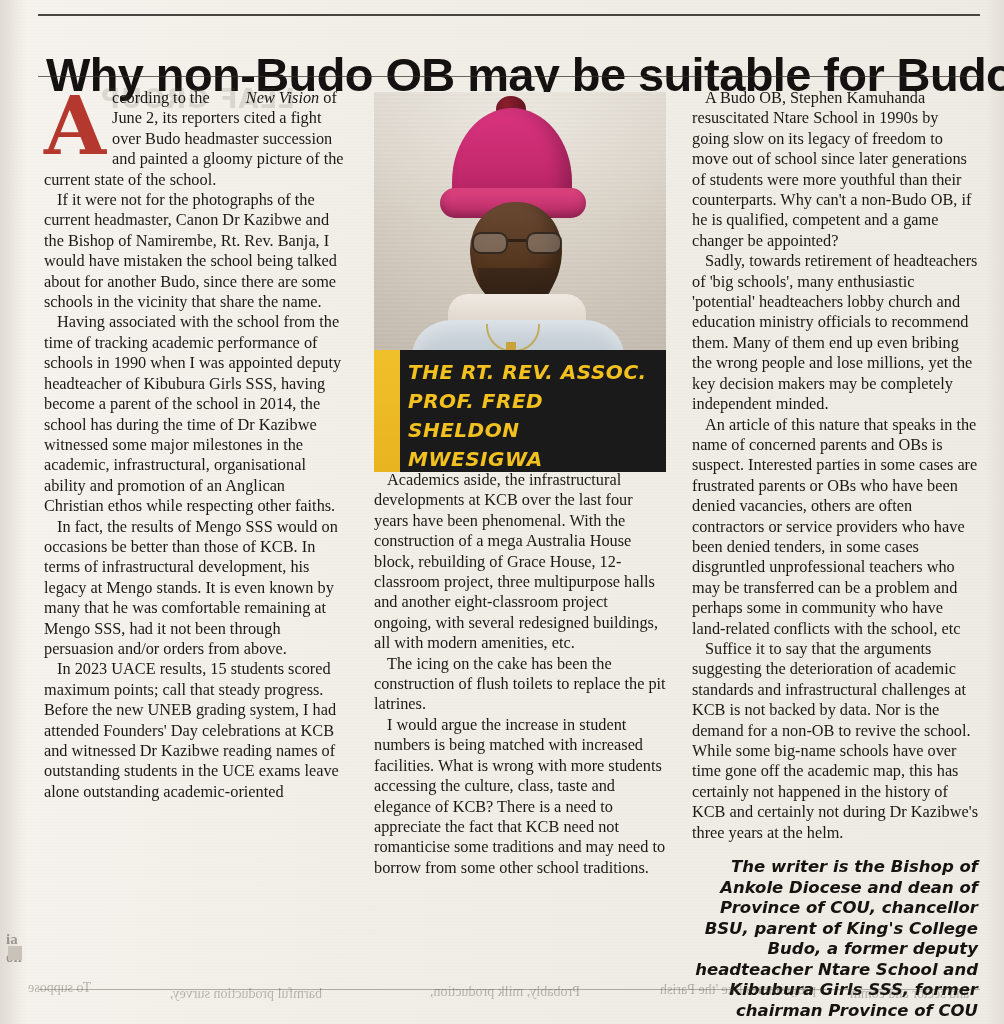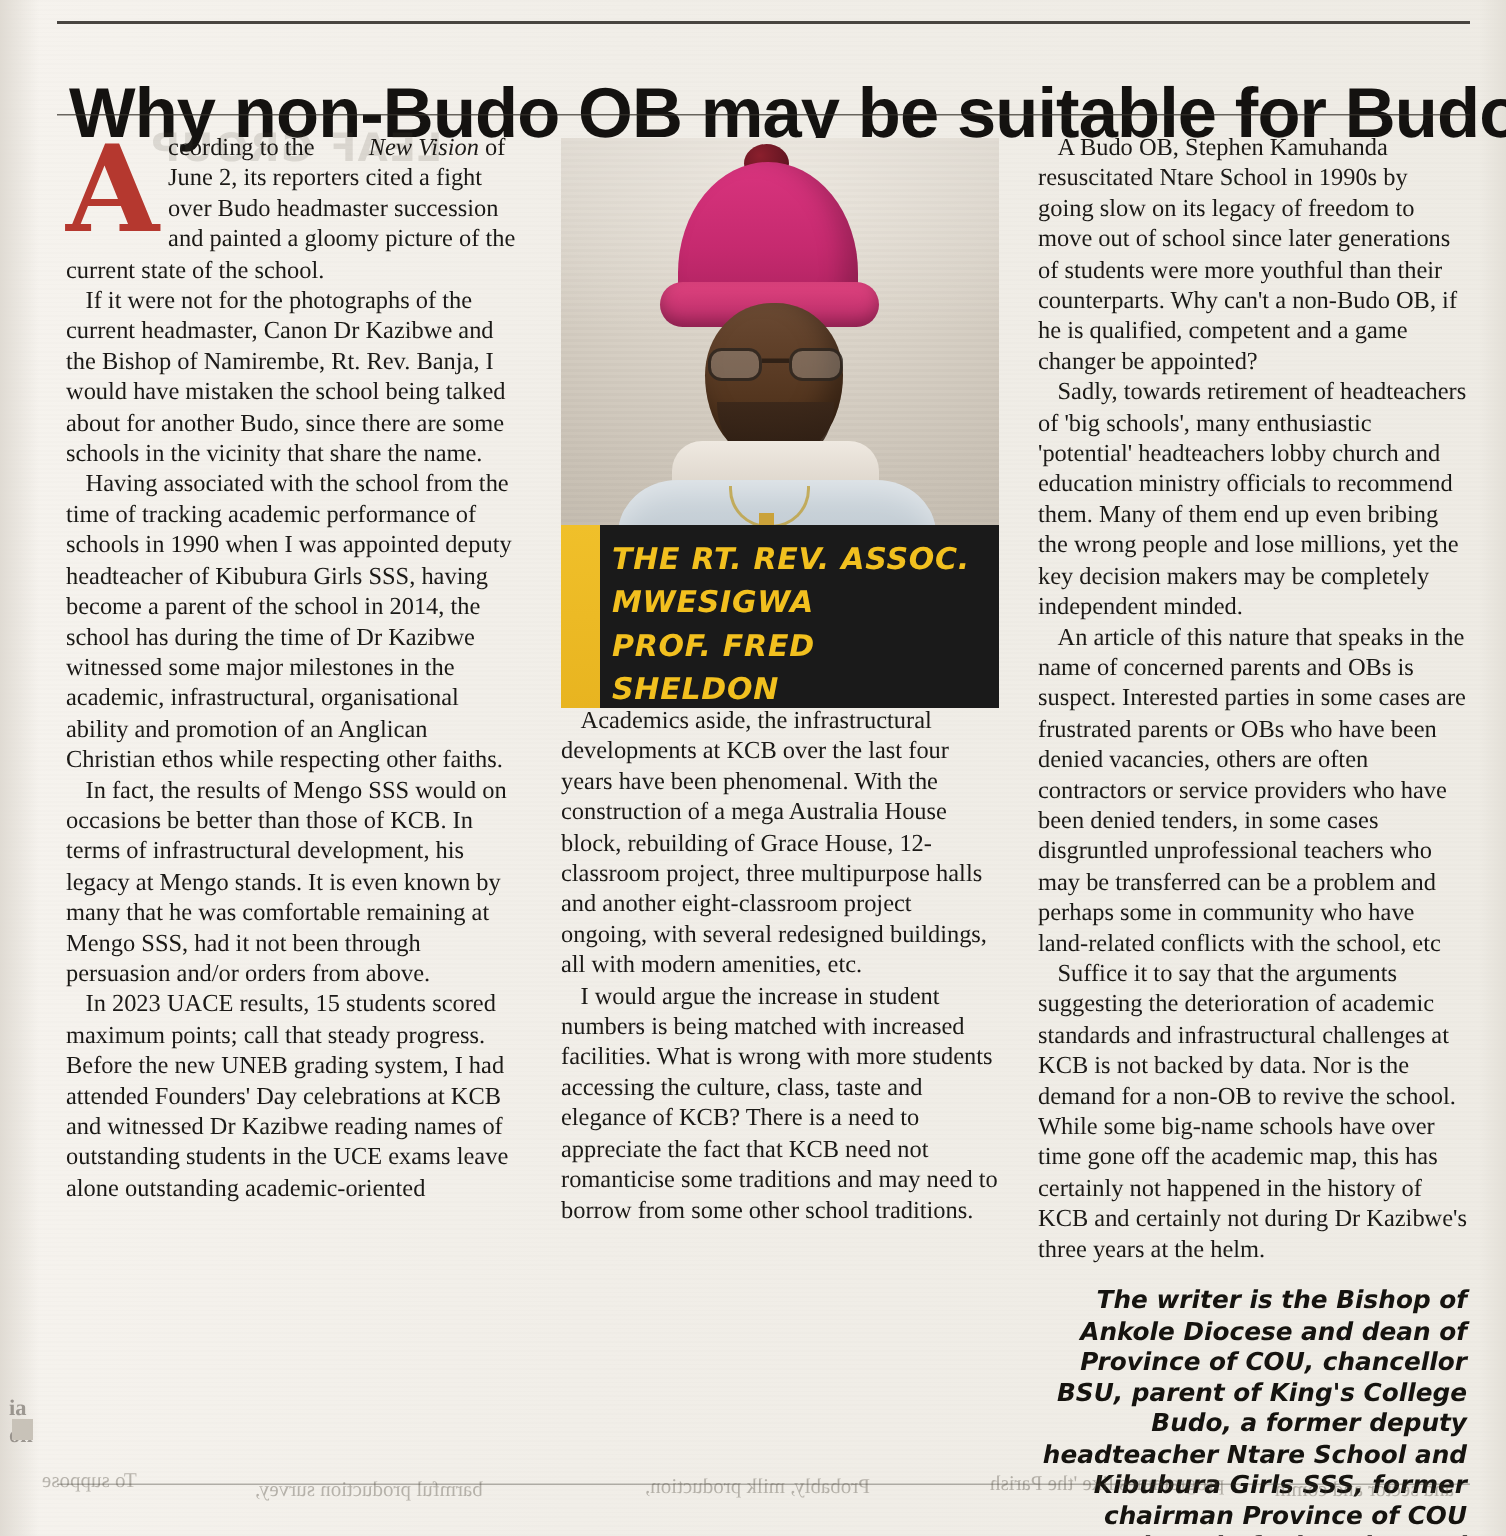--- a/index.html
+++ b/index.html
@@ -375,20 +375,21 @@
       <p class="lead"><span class="dropcap">A</span><span>ccording to the <span class="it">New Vision</span> of June 2, its reporters cited a fight over Budo headmaster succession and painted a gloomy picture of the current state of the school.</span></p>
       <p>If it were not for the photographs of the current headmaster, Canon Dr Kazibwe and the Bishop of Namirembe, Rt. Rev. Banja, I would have mistaken the school being talked about for another Budo, since there are some schools in the vicinity that share the name.</p>
       <p>Having associated with the school from the time of tracking academic performance of schools in 1990 when I was appointed deputy headteacher of Kibubura Girls SSS, having become a parent of the school in 2014, the school has during the time of Dr Kazibwe witnessed some major milestones in the academic, infrastructural, organisational ability and promotion of an Anglican Christian ethos while respecting other faiths.</p>
       <p>In fact, the results of Mengo SSS would on occasions be better than those of KCB. In terms of infrastructural development, his legacy at Mengo stands. It is even known by many that he was comfortable remaining at Mengo SSS, had it not been through persuasion and/or orders from above.</p>
       <p>In 2023 UACE results, 15 students scored maximum points; call that steady progress. Before the new UNEB grading system, I had attended Founders' Day celebrations at KCB and witnessed Dr Kazibwe reading names of outstanding students in the UCE exams leave alone outstanding academic-oriented</p>
     </div>
 
     <div class="col col2">
       <div class="col2-body">
         <p>Academics aside, the infrastructural developments at KCB over the last four years have been phenomenal. With the construction of a mega Australia House block, rebuilding of Grace House, 12-classroom project, three multipurpose halls and another eight-classroom project ongoing, with several redesigned buildings, all with modern amenities, etc.</p>
+        <p>The icing on the cake has been the construction of flush toilets to replace the pit latrines.</p>
         <p>I would argue the increase in student numbers is being matched with increased facilities. What is wrong with more students accessing the culture, class, taste and elegance of KCB? There is a need to appreciate the fact that KCB need not romanticise some traditions and may need to borrow from some other school traditions.</p>
       </div>
     </div>
 
     <div class="col col3">
       <p>A Budo OB, Stephen Kamuhanda resuscitated Ntare School in 1990s by going slow on its legacy of freedom to move out of school since later generations of students were more youthful than their counterparts. Why can't a non-Budo OB, if he is qualified, competent and a game changer be appointed?</p>
       <p>Sadly, towards retirement of headteachers of 'big schools', many enthusiastic 'potential' headteachers lobby church and education ministry officials to recommend them. Many of them end up even bribing the wrong people and lose millions, yet the key decision makers may be completely independent minded.</p>
       <p>An article of this nature that speaks in the name of concerned parents and OBs is suspect. Interested parties in some cases are frustrated parents or OBs who have been denied vacancies, others are often contractors or service providers who have been denied tenders, in some cases disgruntled unprofessional teachers who may be transferred can be a problem and perhaps some in community who have land-related conflicts with the school, etc</p>
       <p>Suffice it to say that the arguments suggesting the deterioration of academic standards and infrastructural challenges at KCB is not backed by data. Nor is the demand for a non-OB to revive the school. While some big-name schools have over time gone off the academic map, this has certainly not happened in the history of KCB and certainly not during Dr Kazibwe's three years at the helm.</p>
       <p class="signoff">The writer is the Bishop of Ankole Diocese and dean of Province of COU, chancellor BSU, parent of King's College Budo, a former deputy headteacher Ntare School and Kibubura Girls SSS, former chairman Province of COU board of education and chairman UCU Governing Council</p>
@@ -410,22 +411,22 @@
     <div class="beard"></div>
     <div class="collar"></div>
     <div class="body"></div>
     <div class="chain"></div>
     <div class="cross"></div>
   </div>
 
   <div class="caption-box">
     <div class="caption-text">
       <div>THE RT. REV. ASSOC.</div>
+      <div>PROF. FRED SHELDON</div>
       <div>MWESIGWA</div>
-      <div>PROF. FRED SHELDON</div>
     </div>
   </div>
 
   <div class="bottom-rule"></div>
 
   <div class="ghost ghost-left-vert">
     <div>ia</div>
     <div>on</div>
   </div>
 

